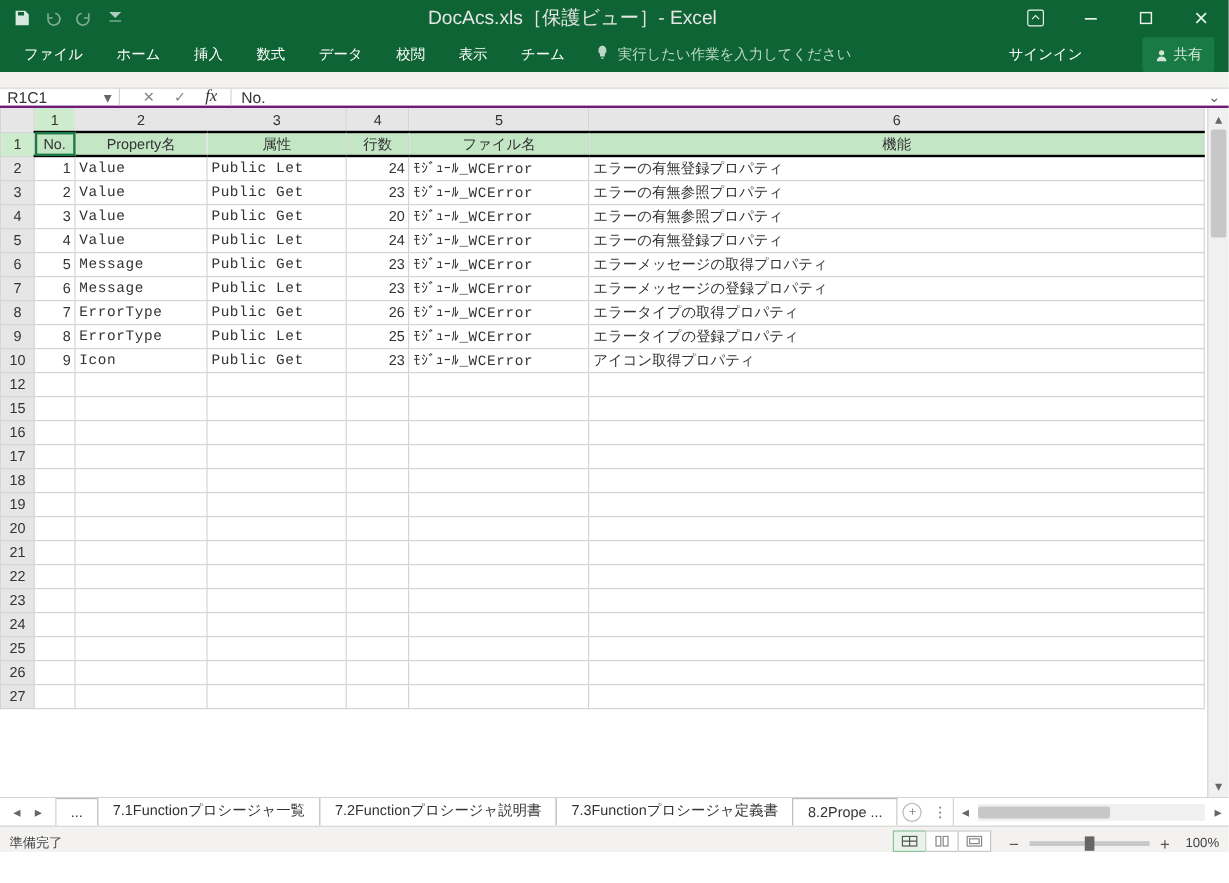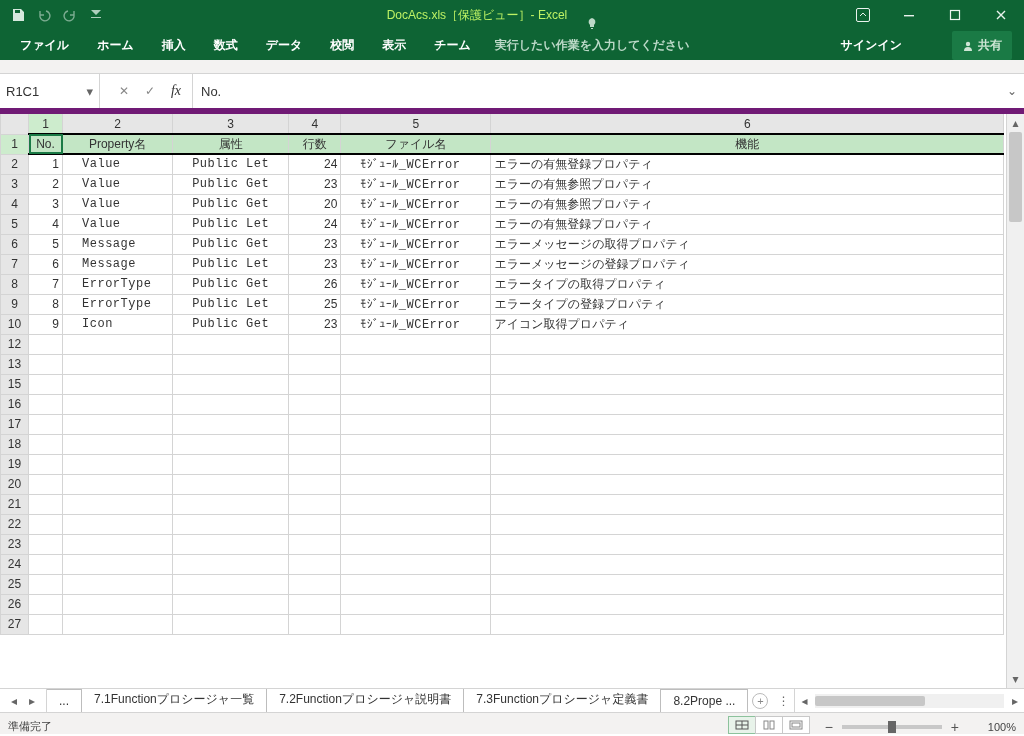--- a/index.html
+++ b/index.html
@@ -2,39 +2,39 @@
 <html><head>
 <meta charset="utf-8">
 <style>
 * { margin:0; padding:0; box-sizing:border-box; font-family:"Meiryo UI","Yu Gothic UI",sans-serif; }
 body { width:1024px; height:736px; background:#fff; overflow:hidden; font-size:12px; color:#333; }
 
 
 .titlebar { height:30px; background:#0e6434; display:flex; align-items:center; color:#fff; }
 .titlebar .qat { display:flex; align-items:center; gap:2px; padding:0 6px; }
 .titlebar .qat .ico { width:24px; height:24px; display:flex; align-items:center; justify-content:center; color:#d6e8de; }
-.titlebar .title { flex:1; text-align:center; font-size:12px; color:#bef264; }
+.titlebar .title { flex:1; text-align:center; font-size:16px; color:#e5e5e5; }
 .titlebar .winbtn { width:46px; height:30px; display:flex; align-items:center; justify-content:center; color:#eaf3ee; }
 .titlebar .winbox { width:14px; height:14px; border:1px solid #eaf3ee; border-radius:2px; display:flex; align-items:center; justify-content:center; }
 .titlebar .winbox svg{display:block;}
 
 
-.ribbon { height:30px; background:#0e6434; display:flex; align-items:flex-end; padding:0 6px; gap:0;font-weight:bold; }
+.ribbon { height:30px; background:#0e6434; display:flex; align-items:flex-end; padding:0 6px; gap:0; }
 .ribbon .tab { padding:6px 14px; color:#fff; font-size:12px; cursor:pointer; }
 .ribbon .right { margin-left:auto; display:flex; gap:4px; padding-right:6px; }
 .ribbon .signin { color:#fff; padding:6px 10px; }
 .ribbon .share { background:#1a7a45; padding:4px 10px; border-radius:2px; display:flex; align-items:center; gap:4px;margin-left:36px; }
-.ribbon .tell { display:flex; align-items:center; gap:6px; color:#bcd9c8; padding:6px 10px;flex-direction:column; }
+.ribbon .tell { display:flex; gap:6px; color:#bcd9c8; padding:6px 10px; }
 .ribbon .tell .bulb { width:14px; height:14px; }
 
 
 .ribbonbody { height:14px; background:#f3f2f1; border-bottom:1px solid #d4d4d4; }
 
 
-.formulabar { height:40px; background:#fff; border-bottom:6px solid #701a75; display:flex; align-items:stretch;text-align:right; }
+.formulabar { height:16px; background:#fff; border-bottom:2px solid #701a75; display:flex; align-items:stretch;text-align:right; }
 .namebox { width:100px; border-right:1px solid #d4d4d4; display:flex; align-items:center; padding:0 6px; font-size:13px; }
 .namebox .dd { margin-left:auto; color:#666; }
 .fxbtns { display:flex; align-items:center; border-right:1px solid #d4d4d4; padding:0 4px; gap:2px; }
 .fxbtns .sep { width:6px;}
 .fxbtn { width:24px; height:20px; display:flex; align-items:center; justify-content:center; color:#888; }
 .fxbtn.fx { font-style:italic; font-family:"Times New Roman",serif; font-size:14px; color:#333;}
 .fxinput { flex:1; display:flex; align-items:center; padding:0 8px; font-size:13px; }
 .fxexpand { width:24px; display:flex; align-items:center; justify-content:center; color:#666; }
 
 
@@ -44,21 +44,21 @@
 table.sheet th, table.sheet td { border:1px solid #d4d4d4; height:20px; font-size:12px; overflow:hidden; white-space:nowrap; }
 table.sheet thead th { background:#e6e6e6; color:#333; font-weight:normal; text-align:center; border-top:none;}
 table.sheet thead th.corner { background:#e6e6e6; }
 table.sheet tbody th.rownum { background:#e6e6e6; text-align:center; font-weight:normal; width:28px; }
 table.sheet tbody th.rownum.sel { background:#cdeccd; }
 .colw-corner{width:28px;} .colw-1{width:34px;} .colw-2{width:110px;} .colw-3{width:116px;} .colw-4{width:52px;} .colw-5{width:150px;} .colw-6{width:512px;}
 .hdrcell { background:#c3e6c5 !important; text-align:center; border-bottom:2px solid #000 !important; border-top:2px solid #000 !important; }
 .selhdr { background:#cdeccd !important; }
 .activecell { outline:2px solid #1a7a45; outline-offset:-2px; }
 td.num { text-align:right; padding-right:3px; }
-td.txt { text-align:left; padding-left:19px; font-family:"MS Gothic","Courier New",monospace; letter-spacing:0.5px; }
+td.txt { text-align:left; padding-left:3px; font-family:"MS Gothic","Courier New",monospace; letter-spacing:0.5px; }
 td.txtj { text-align:left; padding-left:3px; }
 tr.lastdata td { border-bottom:2px solid #000; }
 .vscroll { width:18px; background:#f0f0f0; border-left:1px solid #d4d4d4; display:flex; flex-direction:column; }
 .vscroll .arr { height:18px; display:flex; align-items:center; justify-content:center; color:#666; }
 .vscroll .track { flex:1; position:relative; }
 .vscroll .thumb { position:absolute; left:2px; right:2px; top:0; height:90px; background:#c7c7c7; border-radius:2px; }
 
 
 .sheetbar { height:24px; background:#fff; border-top:1px solid #d4d4d4; display:flex; align-items:stretch; }
 .sheetnav { display:flex; align-items:center; gap:2px; padding:0 6px; border-right:1px solid #d4d4d4; }
@@ -298,29 +298,20 @@
           <tr>
             <th class="rownum">12</th>
             <td></td>
             <td></td>
             <td></td>
             <td></td>
             <td></td>
             <td></td>
           </tr>
           <tr>
-            <th class="rownum">13</th>
-            <td></td>
-            <td></td>
-            <td></td>
-            <td></td>
-            <td></td>
-            <td></td>
-          </tr>
-          <tr>
             <th class="rownum">15</th>
             <td></td>
             <td></td>
             <td></td>
             <td></td>
             <td></td>
             <td></td>
           </tr>
           <tr>
             <th class="rownum">16</th>
@@ -490,15 +481,15 @@
         </svg>
       </div>
   </div>
   <div class="zoom">
     <div class="zbtn">−</div>
     <div class="slider">
         <div class="tick"></div>
         <div class="knob"></div>
       </div>
     <div class="zbtn">+</div>
-    <span style="margin-left:20px">100%</span>
+    <span style="margin-left:4px">100%</span>
   </div>
 </div>
 
 </body></html>

